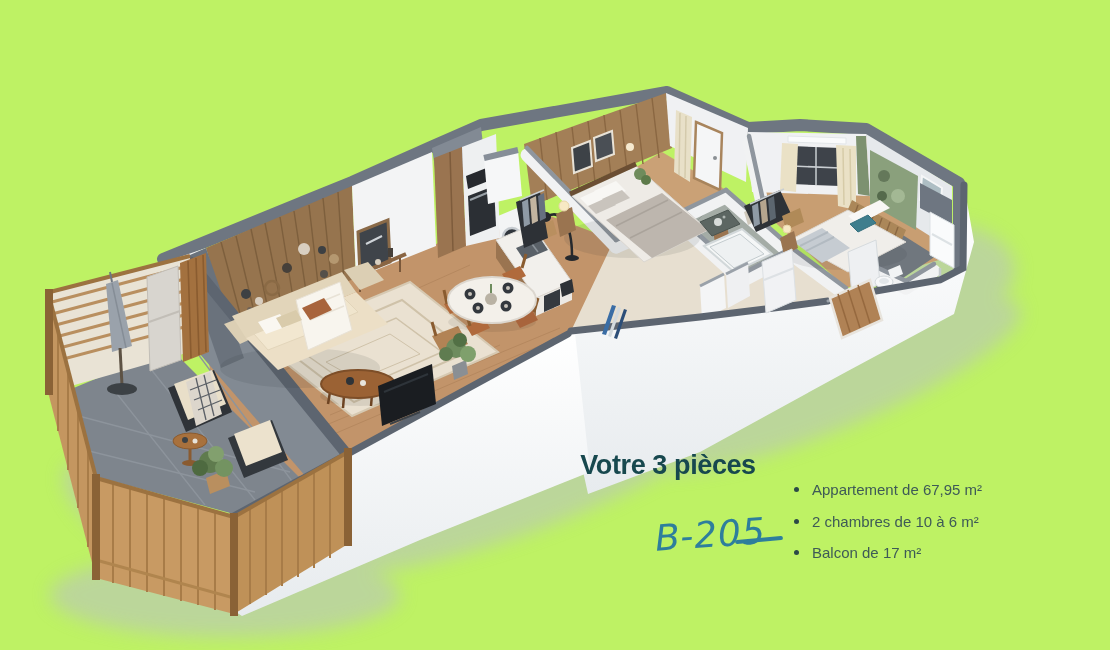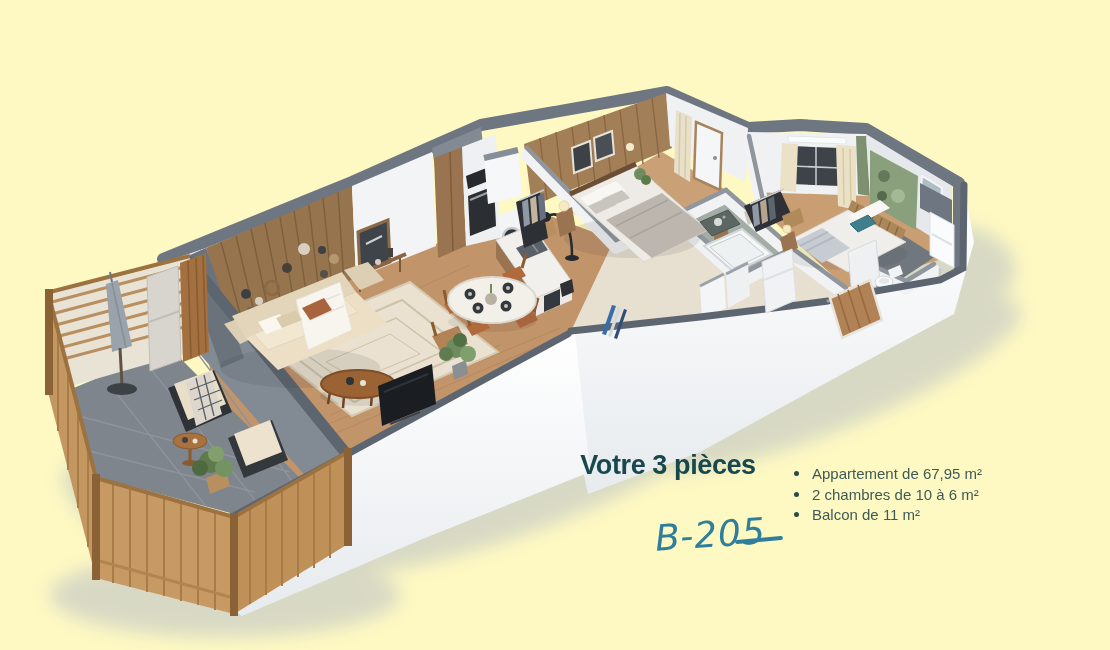--- a/index.html
+++ b/index.html
@@ -1,27 +1,27 @@
 <!DOCTYPE html>
 <html><head>
 <meta charset="utf-8">
 <style>
   html,body{margin:0;padding:0;}
   body{font-family:"Liberation Sans", sans-serif;}
-  .stage{position:relative;width:1110px;height:650px;background:#fef9c3;overflow:hidden;}
+  .stage{position:relative;width:1110px;height:650px;background:#bef264;overflow:hidden;}
   .stage svg{position:absolute;left:0;top:0;}
   .caption{position:absolute;left:538px;top:450px;width:260px;text-align:center;}
   .caption .title-line{font-size:27px;line-height:31px;font-weight:700;letter-spacing:-0.4px;color:#17484e;}
   .code-wrap{position:absolute;left:655px;top:514px;width:160px;height:60px;}
   .code-text{display:inline-block;font-family:"DejaVu Sans", sans-serif;font-style:italic;font-weight:500;
              font-size:36px;color:#2e7e9c;transform:rotate(-4deg);letter-spacing:1px;}
   .flourish{position:absolute;left:80px;top:24px;width:48px;height:4px;background:#2e7e9c;border-radius:3px;
             transform:rotate(-5deg);}
   .details{position:absolute;left:792px;top:466px;margin:0;padding:0;list-style:none;}
-  .details li{position:relative;padding-left:20px;margin:0 0 5px 0;font-size:15px;line-height:15.5px;color:#3e5a57;}
+  .details li{position:relative;padding-left:20px;margin:16px 0 5px 0;font-size:15px;line-height:15.5px;color:#3e5a57;}
   .details li::before{content:"";position:absolute;left:2px;top:5px;width:5px;height:5px;border-radius:50%;background:#2c4a47;}
 </style>
 </head>
 <body>
 
 <div class="stage">
 
 <svg width="1110" height="650" viewBox="0 0 1110 650" role="img" aria-label="3D isometric floor plan of a 3-room apartment: balcony, living room, open kitchen, two bedrooms, bathroom and WC">
   <defs>
     <linearGradient id="slabGrad" x1="0" y1="0" x2="0" y2="1">
@@ -503,16 +503,16 @@
   </div>
 
   <div class="code-wrap">
     <span class="code-text">B-205</span>
     <span class="flourish"></span>
   </div>
 
   <ul class="details">
     <li>Appartement de 67,95 m²</li>
     <li>2 chambres de 10 à 6 m²</li>
-    <li>Balcon de 11 m²</li>
+    <li>Balcon de 17 m²</li>
   </ul>
 
 </div>
 
 </body></html>

